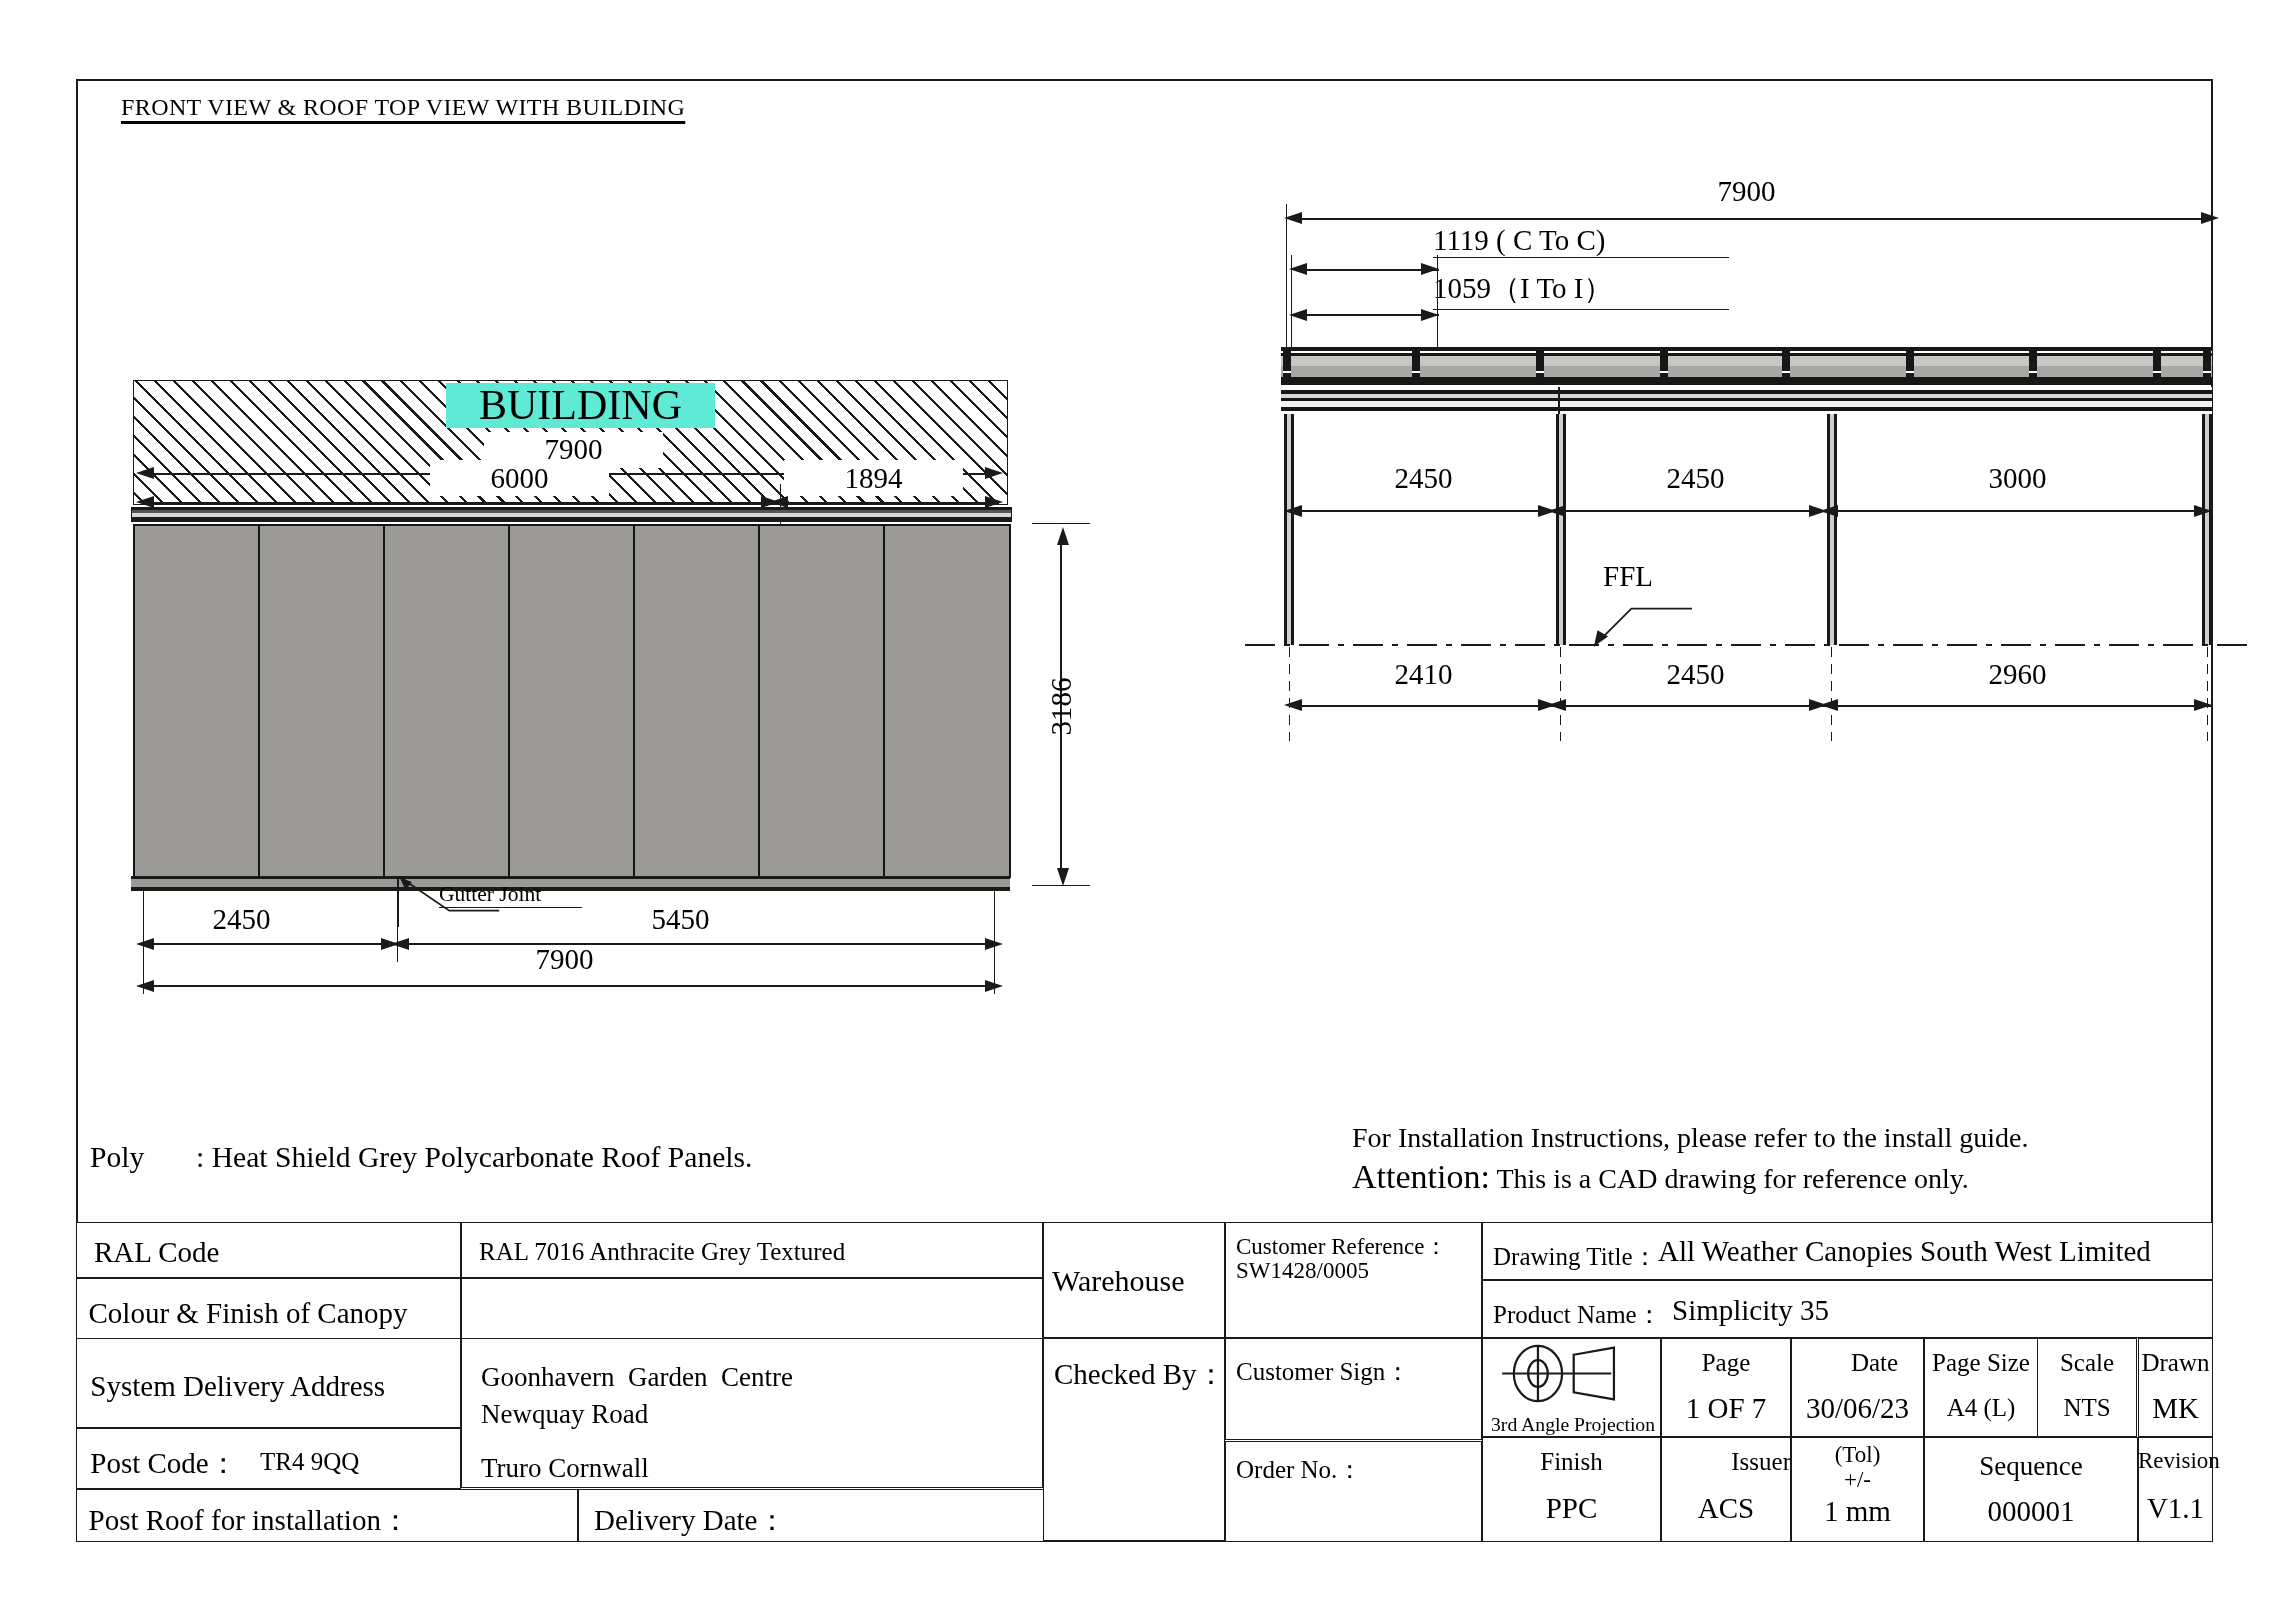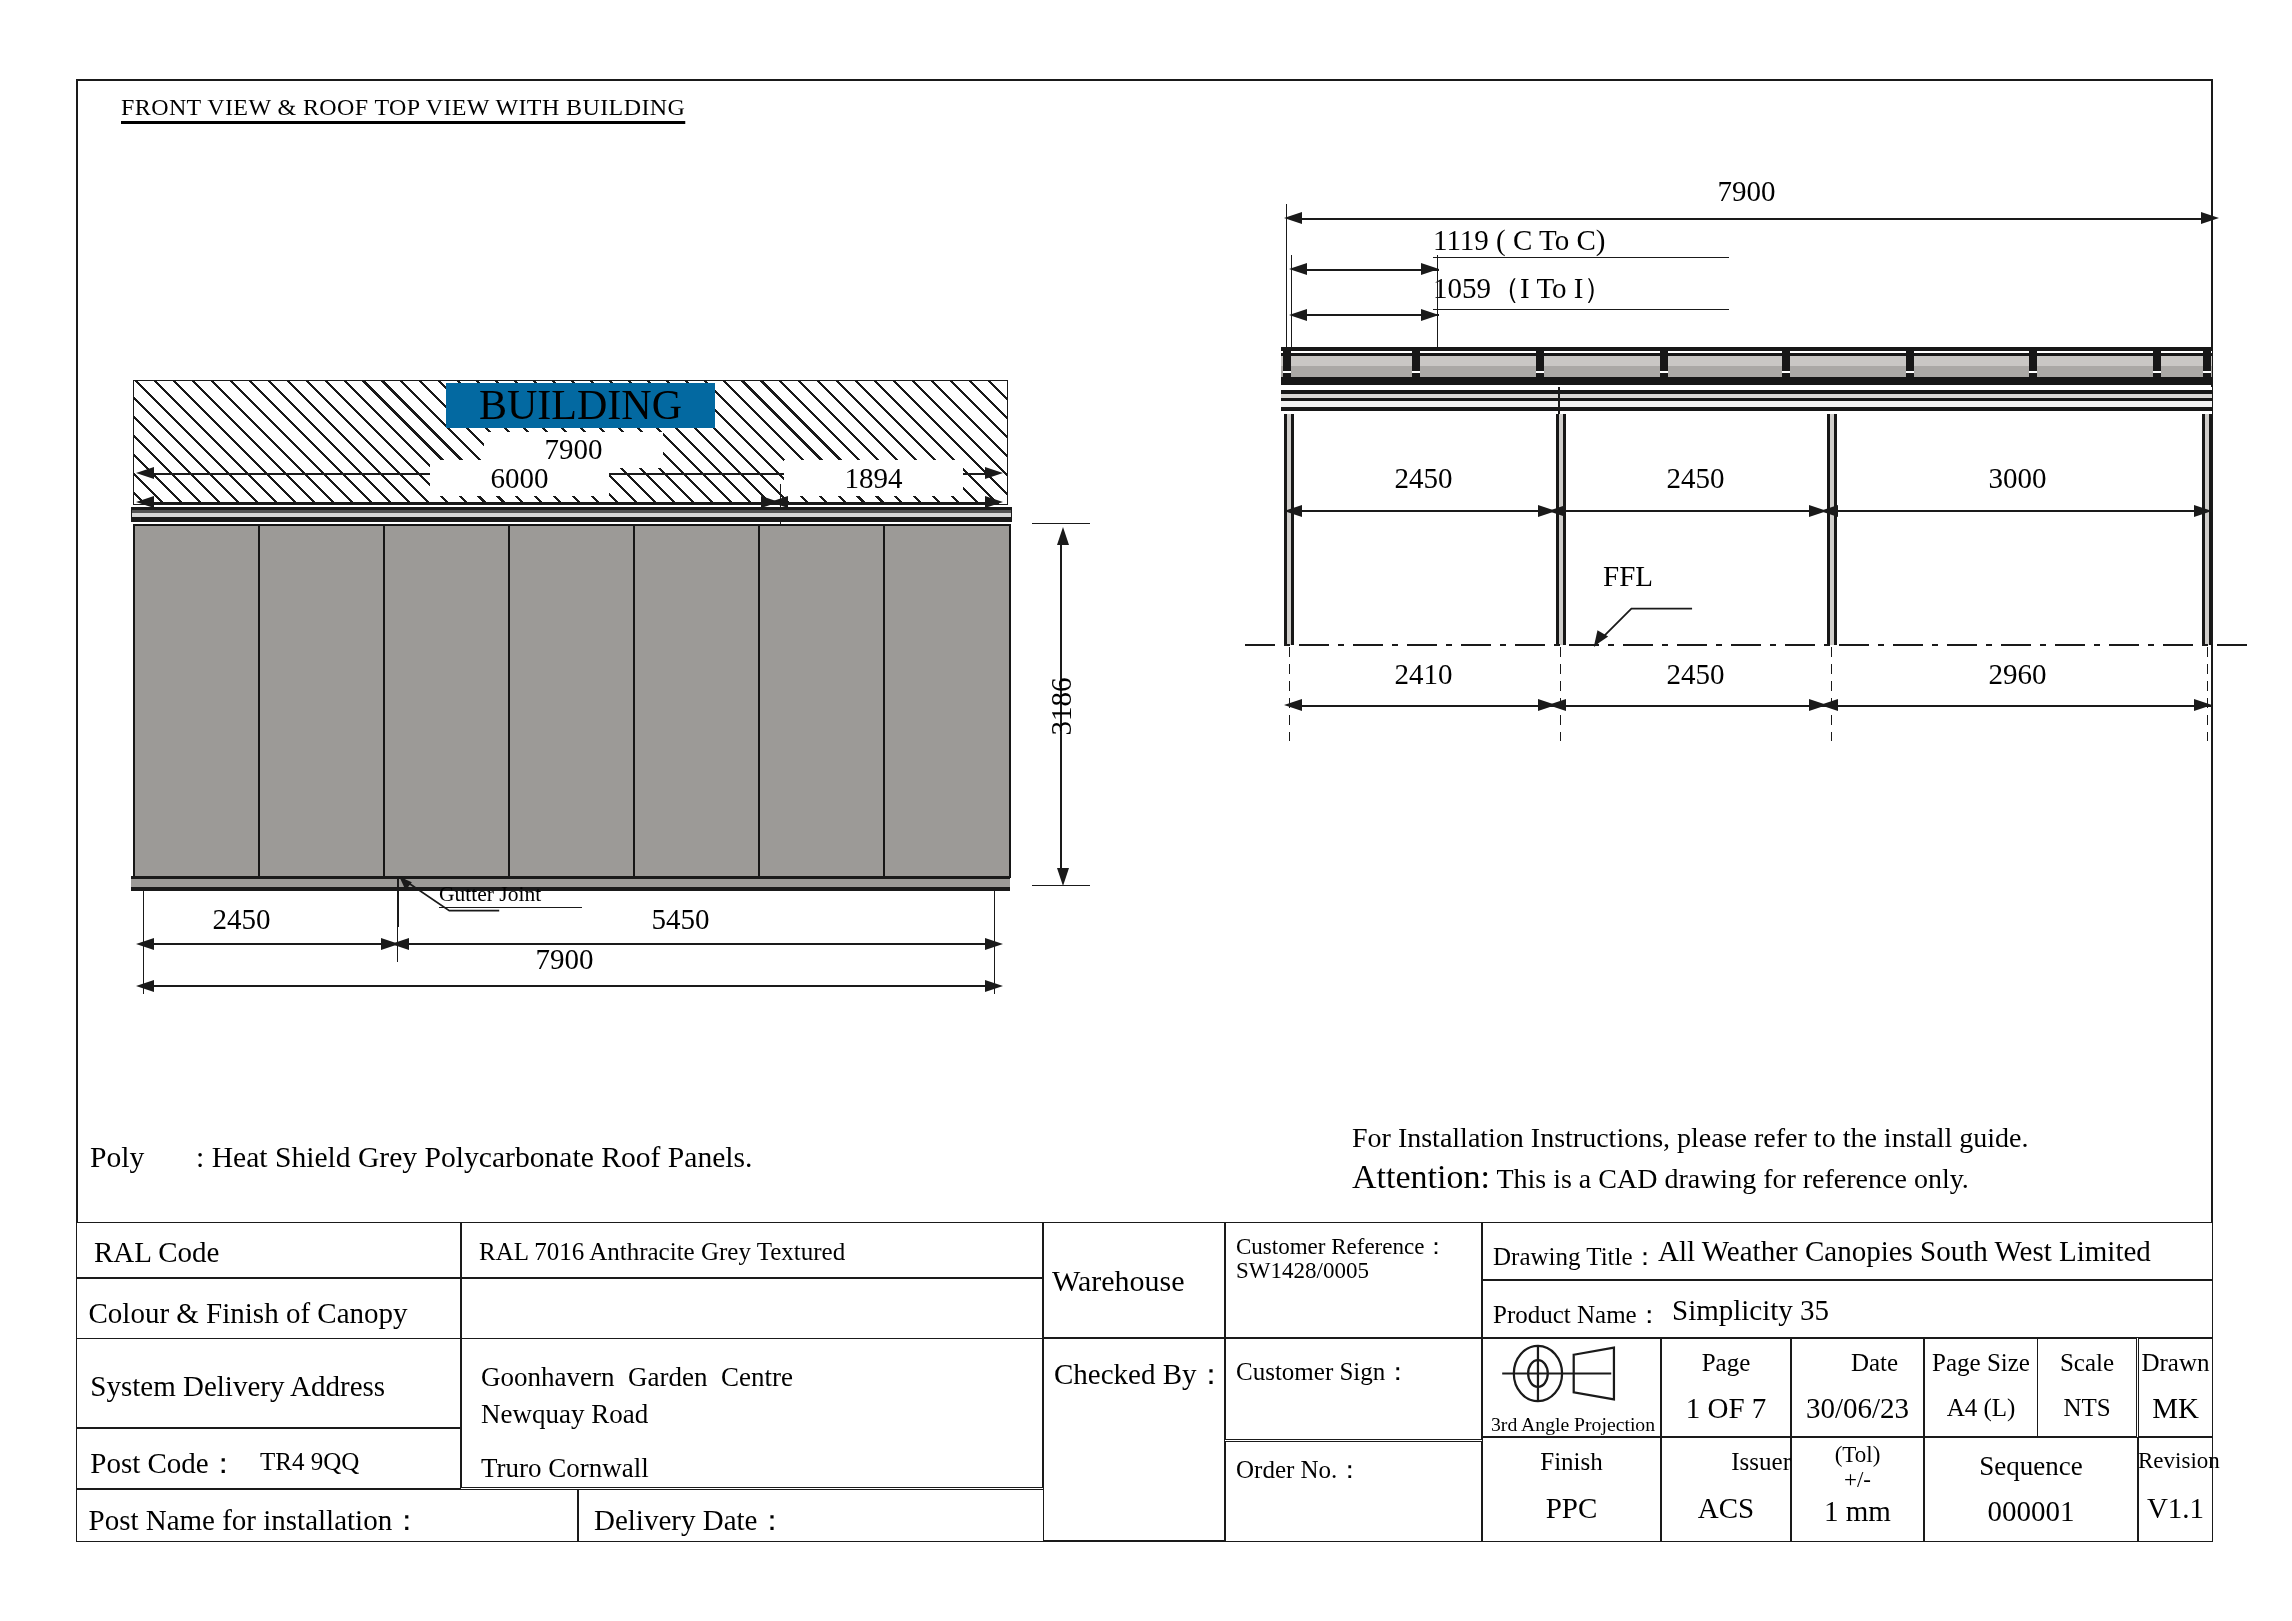--- a/index.html
+++ b/index.html
@@ -23,21 +23,21 @@
   .ext{position:absolute;width:0.9px;background:#1a1a1a;}
   .exth{position:absolute;height:0.9px;background:#1a1a1a;}
   .uline{border-bottom:1.8px solid #1a1a1a;}
 
   
   #leftview{position:absolute;left:0;top:0;width:1119px;height:1030px;}
   .bldg{position:absolute;left:133px;top:380px;width:875px;height:125px;
         border:1.8px solid #1a1a1a;box-sizing:border-box;overflow:hidden;background:#fff;}
   .hatch{position:absolute;left:-18px;top:-18px;width:940px;height:170px;
      background:repeating-linear-gradient(45deg,#1a1a1a 0px,#1a1a1a 2.2px,#fff 2.2px,#fff 13.4px);}
-  .bldg-label{position:absolute;left:446px;top:383px;width:269px;height:45px;background:#0369a1;
+  .bldg-label{position:absolute;left:446px;top:383px;width:269px;height:45px;background:#5eead4;
       font-size:42px;text-align:center;line-height:45px;}
   .wm{position:absolute;background:#fff;}
 
   .hdrband{position:absolute;left:131px;top:507px;width:879px;height:15px;
      background:linear-gradient(#1a1a1a 0 2.7px,#555 2.7px 6.3px,#d8d8d8 6.3px 9.9px,#1a1a1a 9.9px 15px);
      border-left:1.8px solid #1a1a1a;border-right:1.8px solid #1a1a1a;}
   .panels{position:absolute;left:133px;top:524px;width:875px;height:354px;display:flex;}
   .panel{flex:1;background:#9c9a97;border:2.7px solid #161616;box-sizing:border-box;margin-right:-2.7px;}
   .basebar{position:absolute;left:131px;top:876px;width:879px;height:15px;
      background:linear-gradient(#1a1a1a 0 2.7px,#9c9a97 2.7px 10.7px,#1a1a1a 10.7px 15px);}
@@ -256,21 +256,21 @@
     <div class="cell" style="left:385px;top:116px;width:582px;height:150px;"></div>
     <div class="t f30" style="left:405px;top:140px;">Goonhavern  Garden  Centre</div>
     <div class="t f30" style="left:405px;top:177px;">Newquay Road</div>
     <div class="t f30" style="left:405px;top:231px;">Truro Cornwall</div>
 
     <div class="cell" style="left:0;top:206px;width:385px;height:61px;"></div>
     <div class="t f32" style="left:14.3px;top:222px;">Post Code：</div>
     <div class="t f28" style="left:184px;top:226px;">TR4 9QQ</div>
 
     <div class="cell" style="left:0;top:267px;width:502px;height:53px;"></div>
-    <div class="t f32" style="left:12.5px;top:279px;">Post Name for installation：</div>
+    <div class="t f32" style="left:12.5px;top:279px;">Post Roof for installation：</div>
 
     <div class="cell" style="left:502px;top:267px;width:466px;height:53px;"></div>
     <div class="t f32" style="left:518px;top:279px;">Delivery Date：</div>
 
     <div class="cell" style="left:967px;top:0;width:182px;height:116px;"></div>
     <div class="t f34" style="left:976px;top:42px;">Warehouse</div>
 
     <div class="cell" style="left:967px;top:116px;width:182px;height:203px;"></div>
     <div class="t f32" style="left:978px;top:133px;">Checked By：</div>
 

